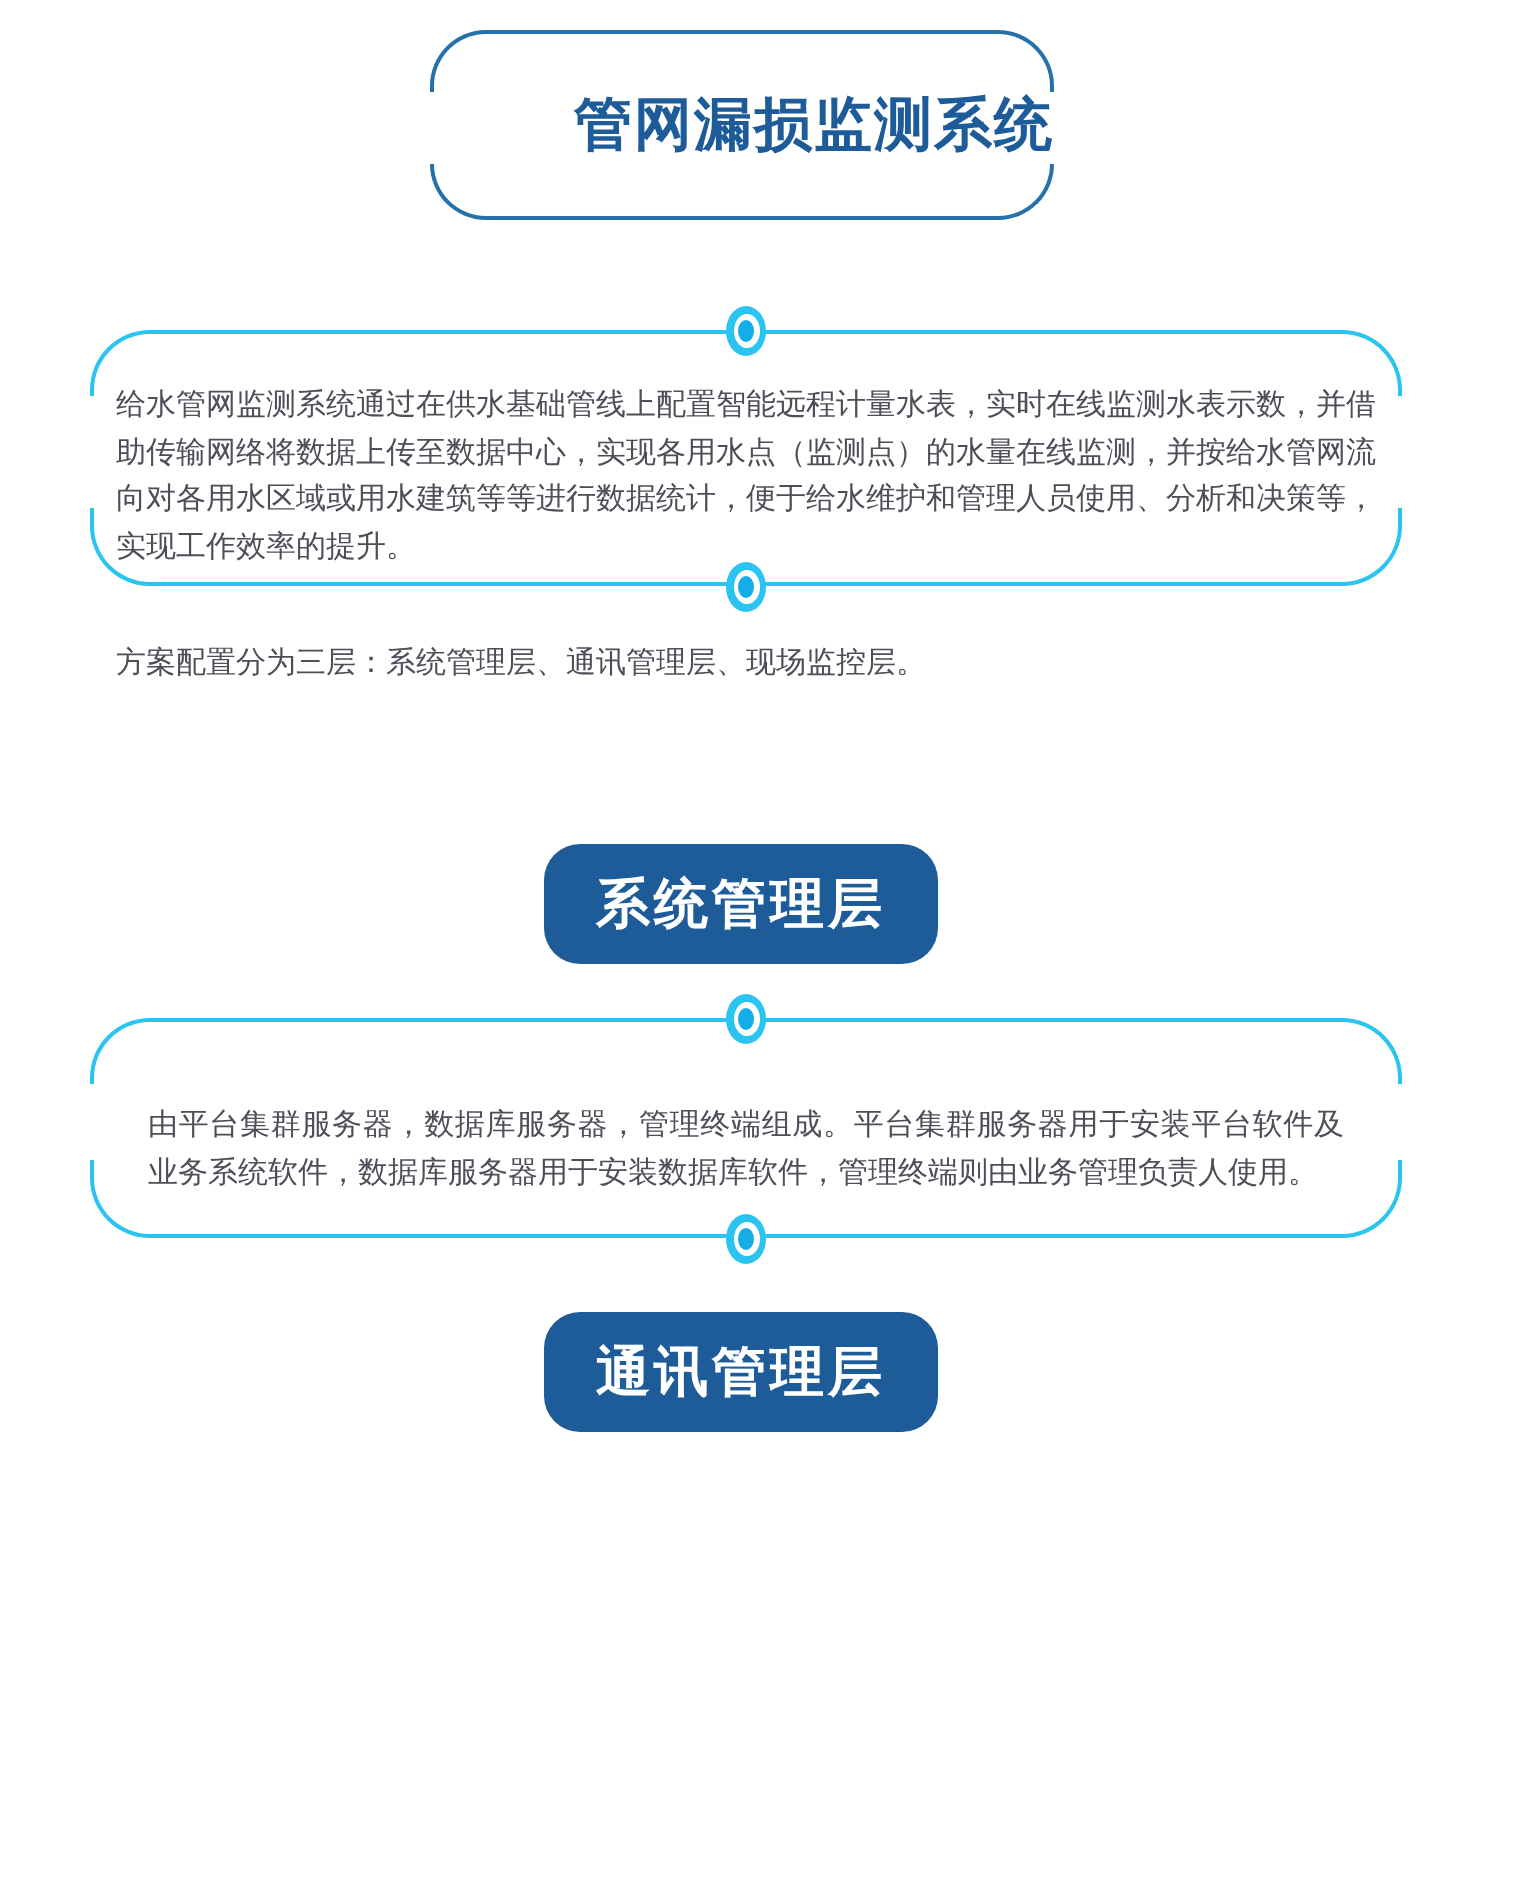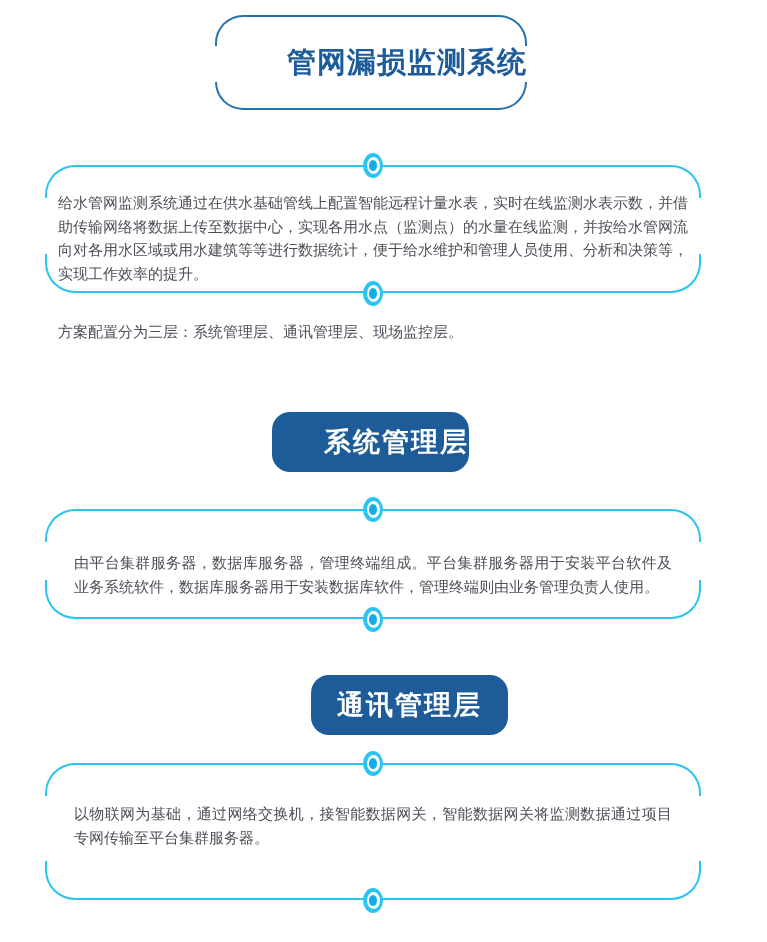--- a/index.html
+++ b/index.html
@@ -86,22 +86,22 @@
 
   
   .layer-btn{
     position:absolute;left:272px;width:197px;height:60px;
     background:var(--navy);border-radius:18px;border:none;
     display:flex;align-items:center;justify-content:center;
     color:#ffffff;font-size:27px;font-weight:bold;letter-spacing:2px;
     font-family:"Liberation Sans","DejaVu Sans",sans-serif;
     cursor:pointer;
   }
-  .btn1{top:412px;justify-content:flex-end;}
-  .btn2{top:675px;margin-left:39px;}
+  .btn1{top:422px;}
+  .btn2{top:656px;}
 </style>
 </head>
 <body>
 
 <div class="canvas">
 
   <div class="title-box">
     <div class="frame-top"></div>
     <div class="frame-bottom"></div>
     <div class="title-text">管网漏损监测系统</div>
@@ -141,29 +141,14 @@
         <span class="mid">
           <span class="core"></span>
         </span>
       </span>
   </div>
 
   <button class="layer-btn btn2">
     <span>通讯管理层</span>
   </button>
 
-  <div class="note-box box3">
-    <span class="dot dot-top">
-        <span class="mid">
-          <span class="core"></span>
-        </span>
-      </span>
-    <div class="frame-top"></div>
-    <div class="frame-bottom"></div>
-    <p class="p1">以物联网为基础，通过网络交换机，接智能数据网关，智能数据网关将监测数据通过项目专网传输至平台集群服务器。</p>
-    <span class="dot dot-bottom">
-        <span class="mid">
-          <span class="core"></span>
-        </span>
-      </span>
-  </div>
 
 </div>
 
 </body></html>

